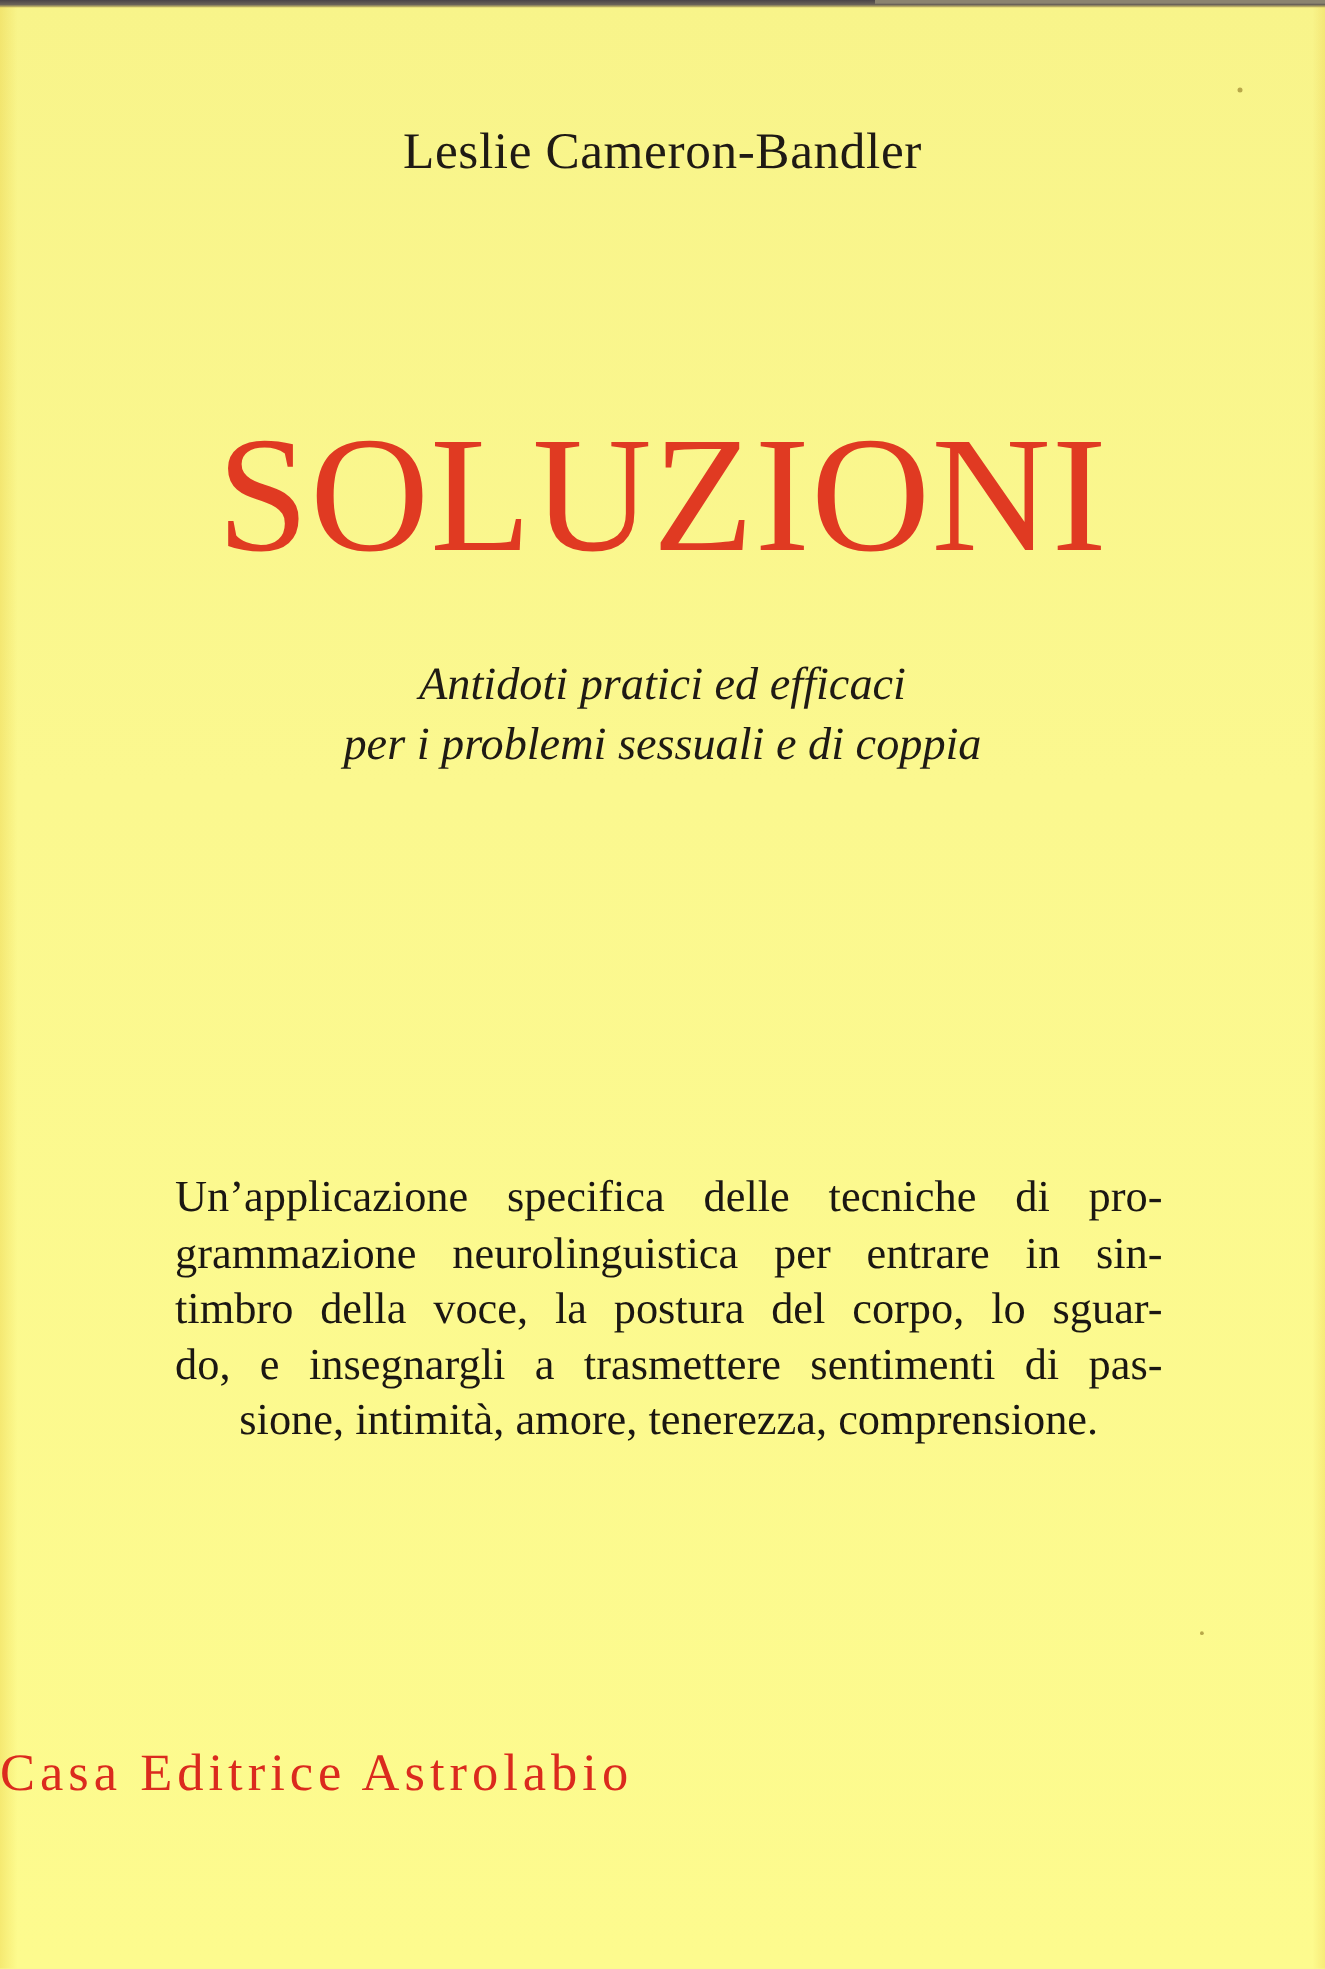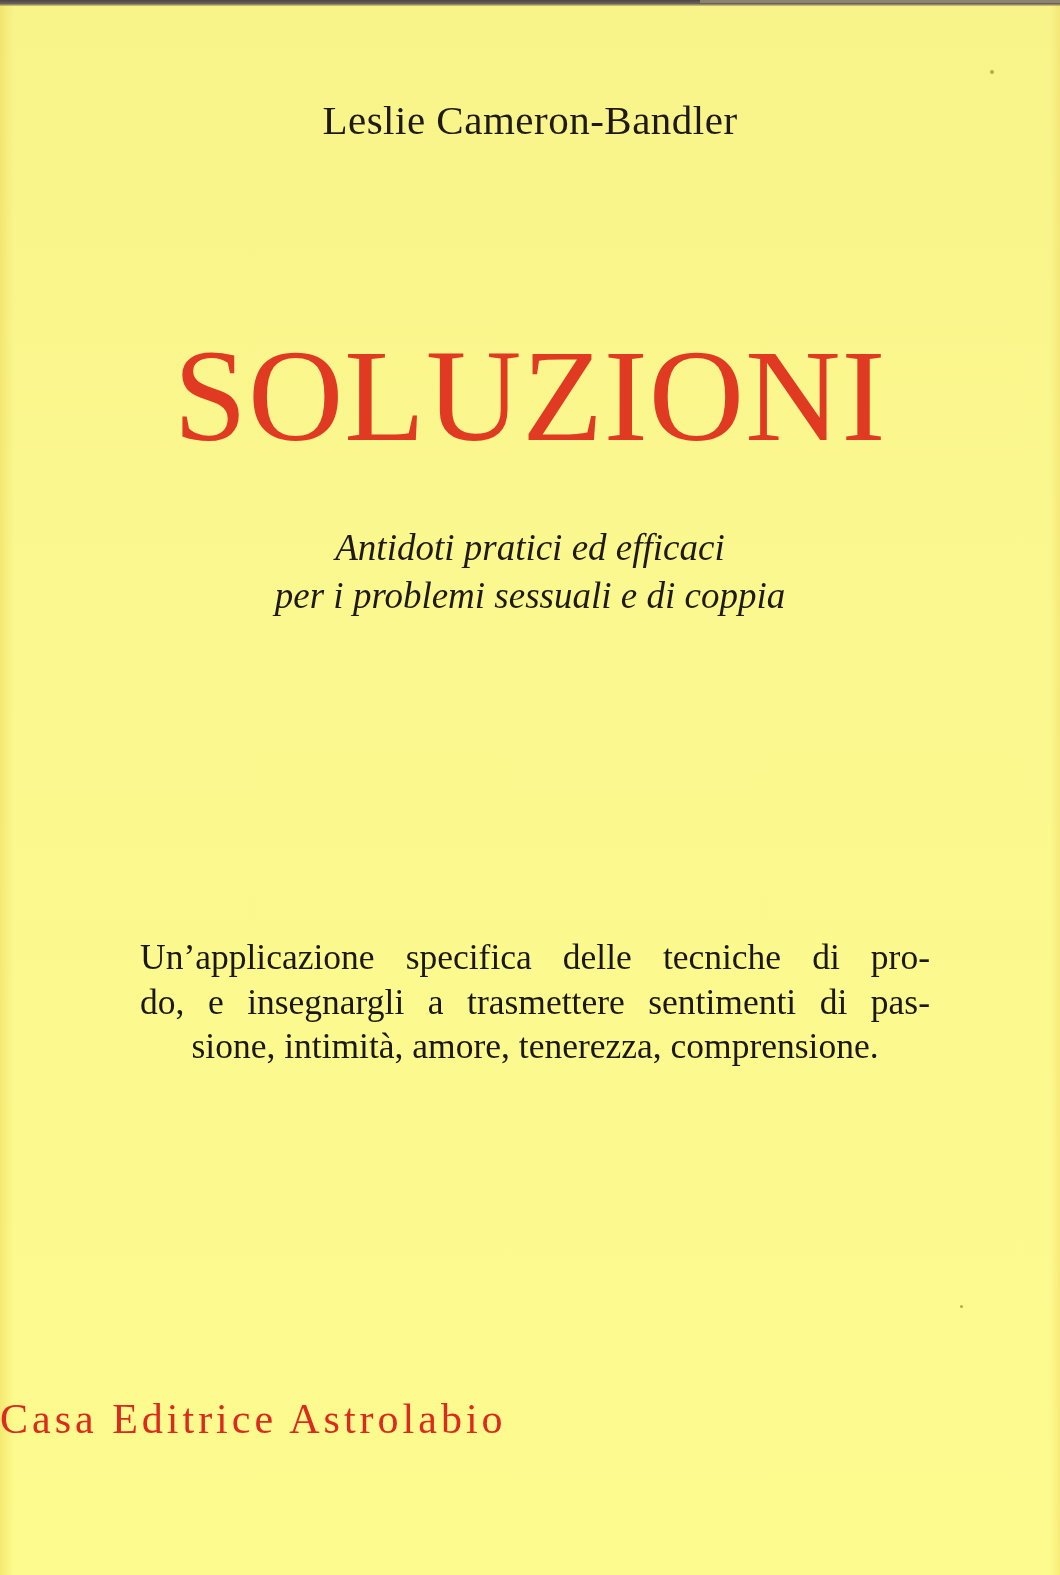--- a/index.html
+++ b/index.html
@@ -120,20 +120,22 @@
 
   <div class="title">SOLUZIONI</div>
 
   <div class="subtitle">
     <div>Antidoti pratici ed efficaci</div>
     <div>per i problemi sessuali e di coppia</div>
   </div>
 
   <div class="blurb">
     <span class="blurb-line">Un’applicazione specifica delle tecniche di pro-</span>
+    <span class="blurb-line">grammazione neurolinguistica per entrare in sin-</span>
+    <span class="blurb-line">timbro della voce, la postura del corpo, lo sguar-</span>
     <span class="blurb-line">do, e insegnargli a trasmettere sentimenti di pas-</span>
     <span class="blurb-line last">sione, intimità, amore, tenerezza, comprensione.</span>
   </div>
 
   <div class="publisher">Casa Editrice Astrolabio</div>
 
   <div class="speck" style="left:990px; top:70px;"></div>
   <div class="speck" style="left:960px; top:1305px; width:3px; height:3px;"></div>
 </div>
 

